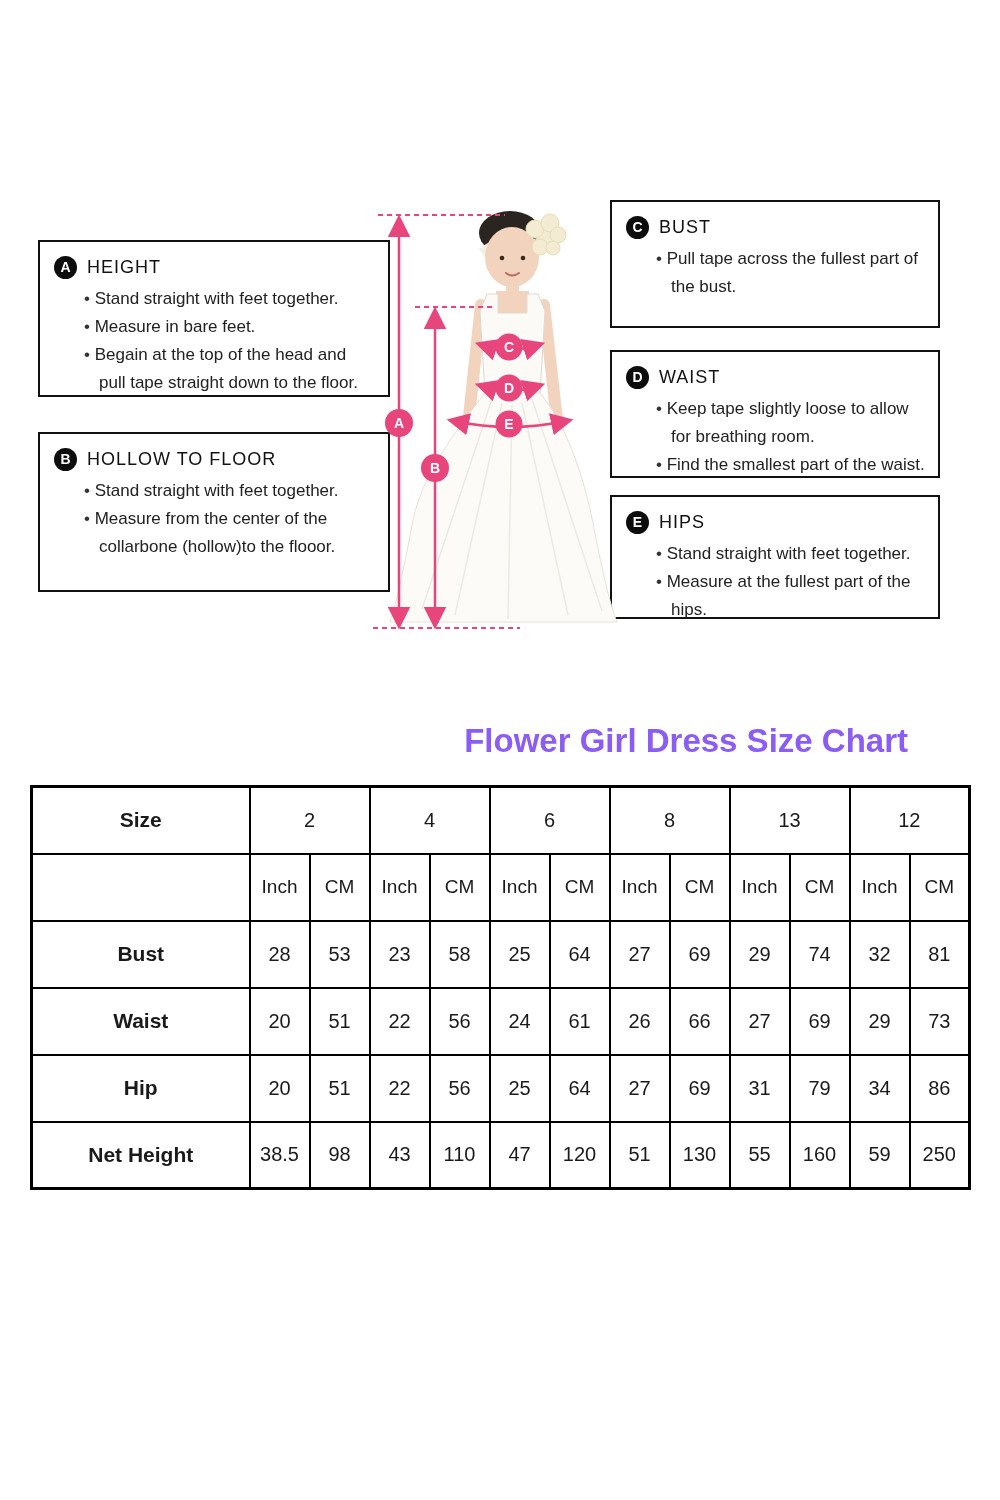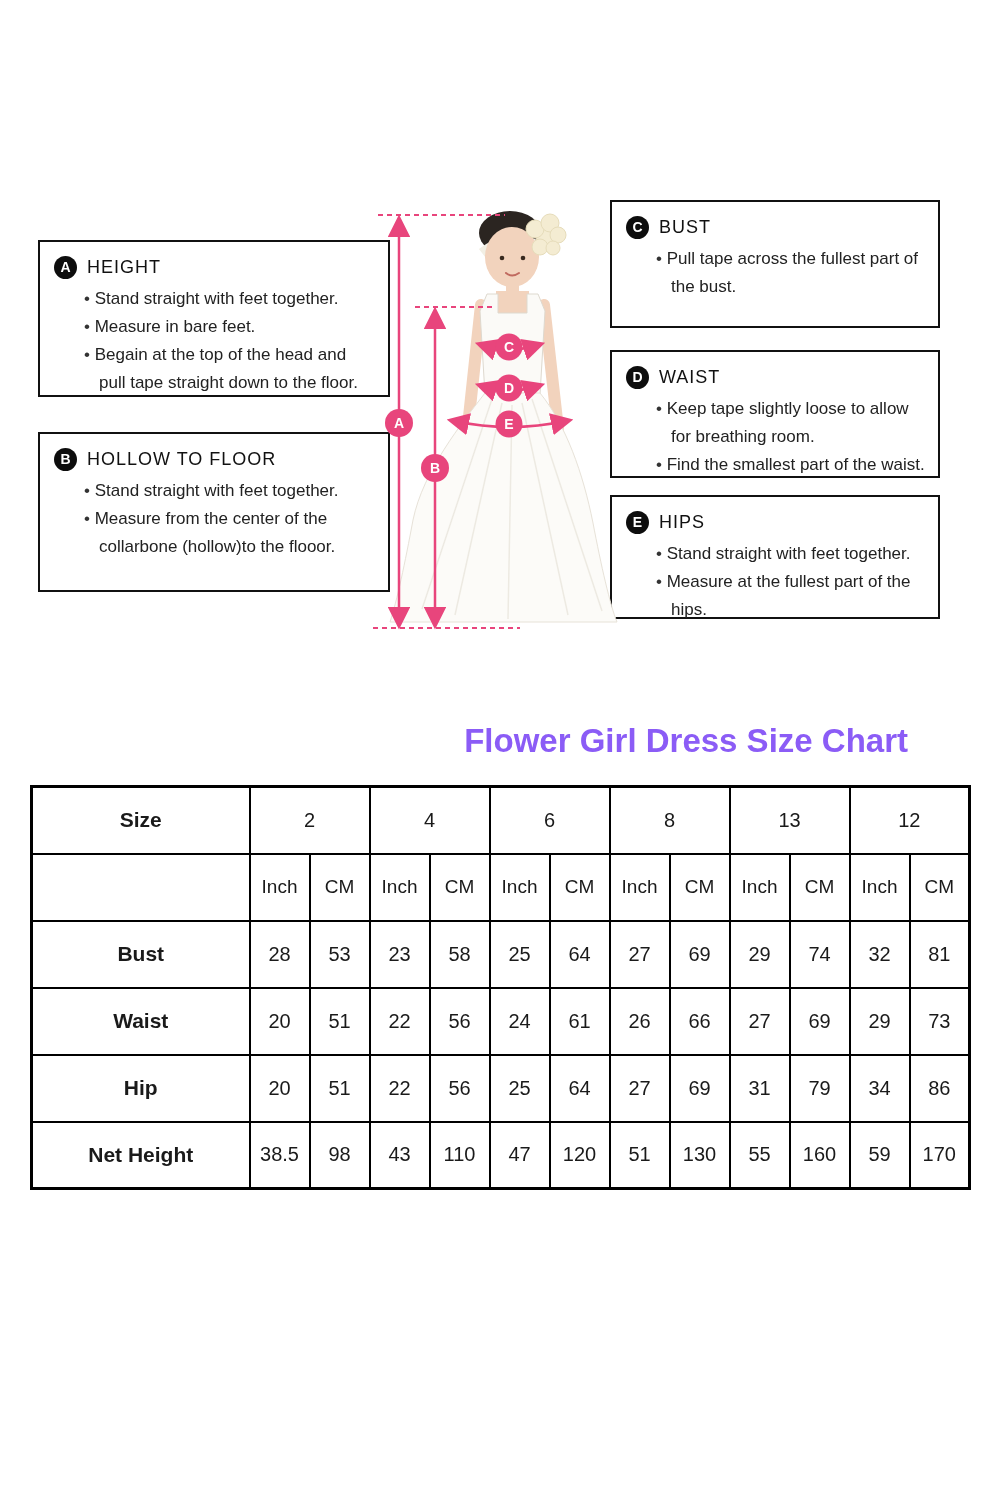--- a/index.html
+++ b/index.html
@@ -259,18 +259,18 @@
           <td class="val">98</td>
           <td class="val">43</td>
           <td class="val">110</td>
           <td class="val">47</td>
           <td class="val">120</td>
           <td class="val">51</td>
           <td class="val">130</td>
           <td class="val">55</td>
           <td class="val">160</td>
           <td class="val">59</td>
-          <td class="val">170</td>
+          <td class="val">250</td>
         </tr>
       </tbody>
   </table>
 
 </div>
 
 </body></html>

